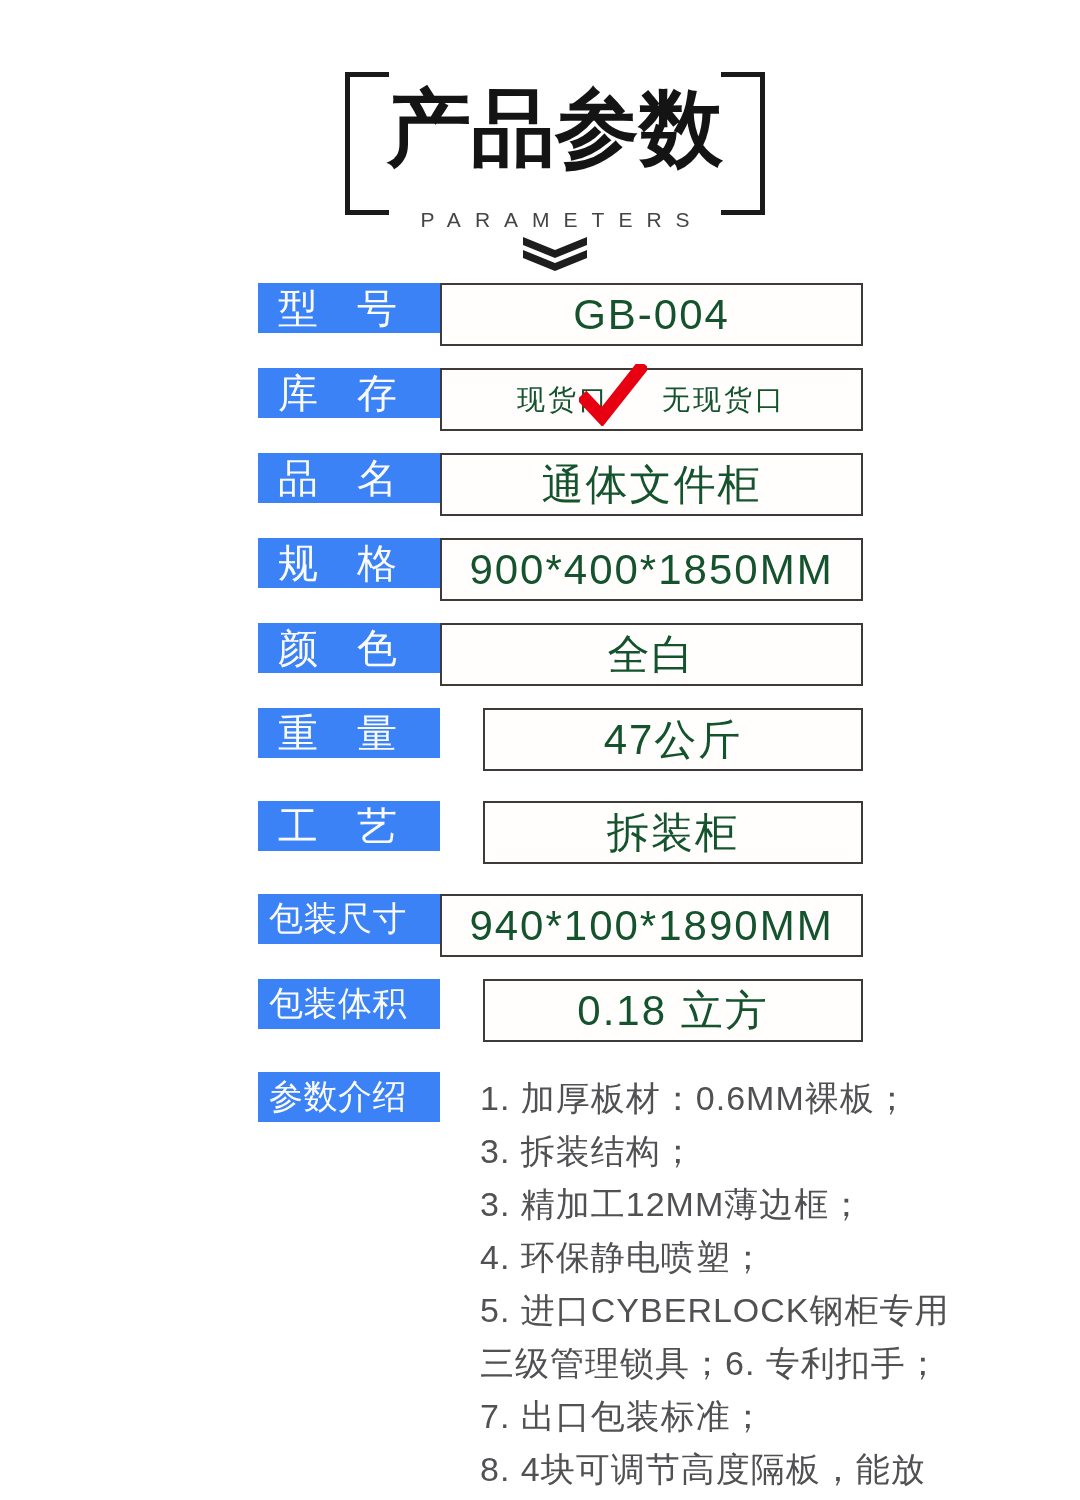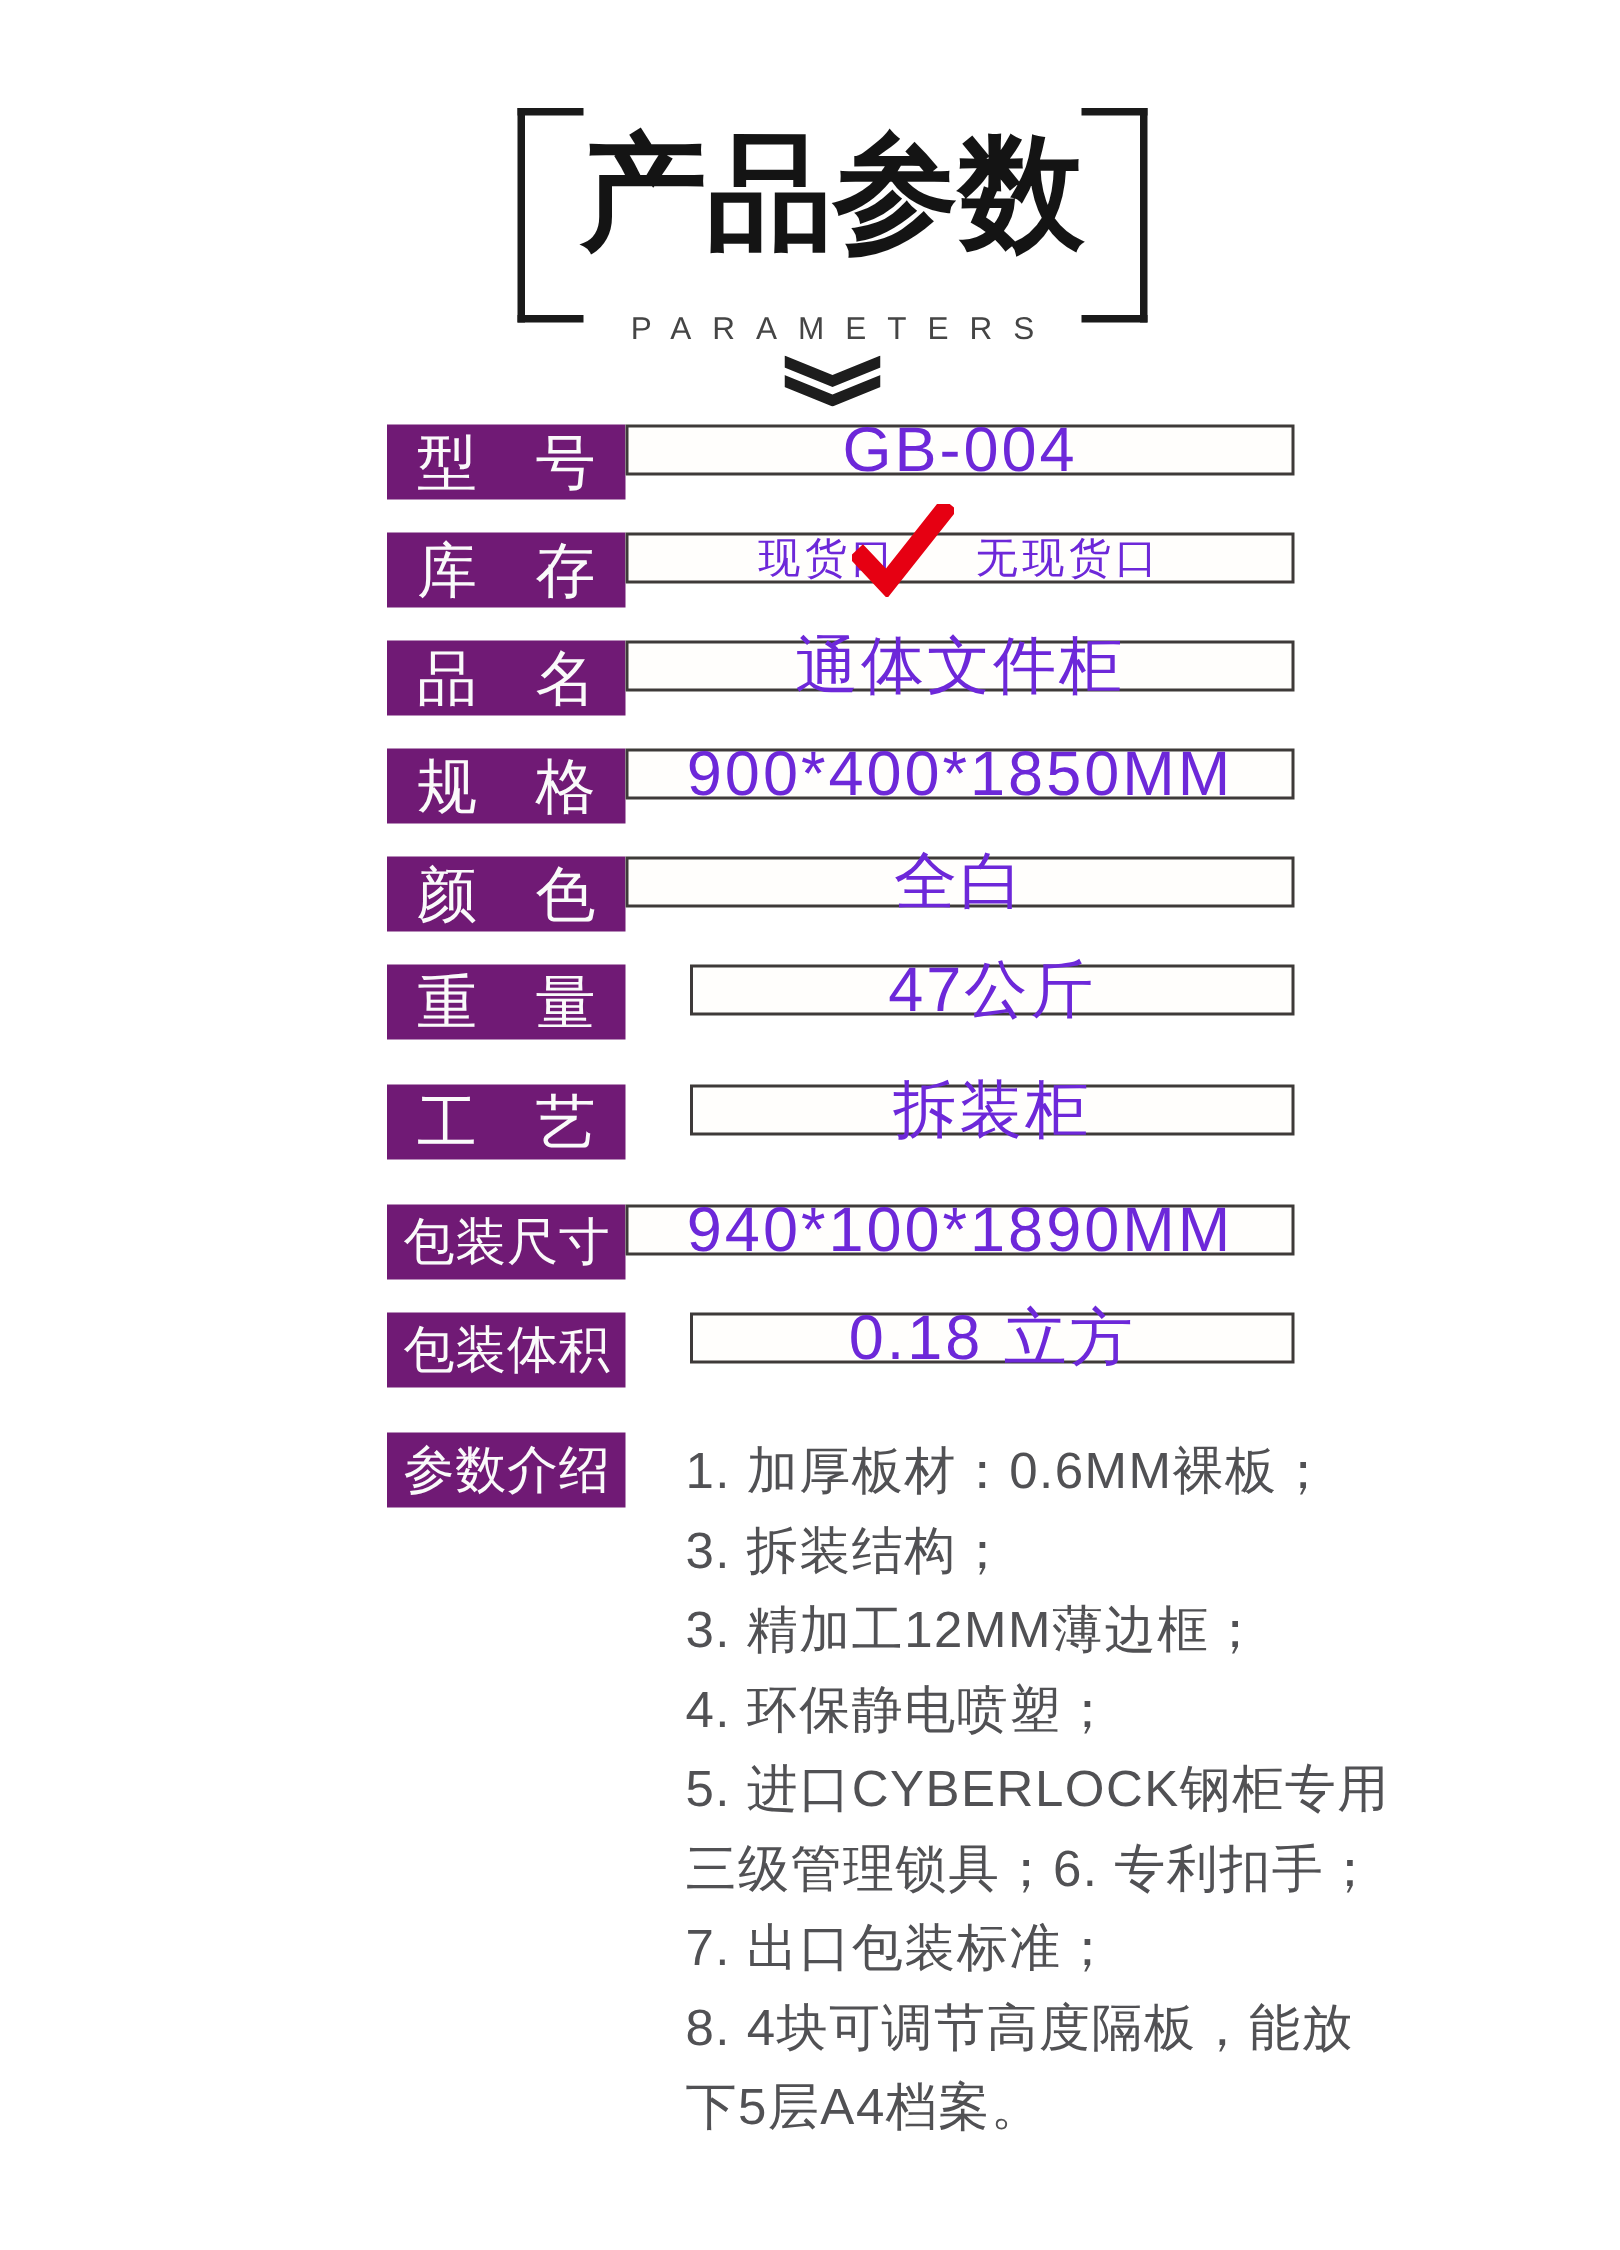--- a/index.html
+++ b/index.html
@@ -28,36 +28,36 @@
     color: #454545; white-space: nowrap;
   }
   .chevron { display: block; margin: 22px auto 0; }
 
   
   .table { position: absolute; left: 258px; top: 283px; width: 605px; }
   .row { display: flex; margin-bottom: 22px; }
   .row.mb-lg { margin-bottom: 30px; gap: 43px; }
 
   .cell.label {
-    width: 159px; height: 50px; flex: none;
-    background: #701a75; color: #fafafa;
+    width: 182px; height: 50px; flex: none;
+    background: #3b82f6; color: #fafafa;
     display: flex; align-items: center;
     overflow: hidden;
   }
   .label-text { display: block; white-space: nowrap; }
   .cell.label.two  { padding-left: 20px; }
   .cell.label.two  .label-text { font-size: 40px; letter-spacing: 39px; }
   .cell.label.four { padding-left: 11px; }
   .cell.label.four .label-text { font-size: 34px; letter-spacing: 0.5px; }
 
   .cell.value {
-    flex: 1; height: 34px;
+    flex: 1; height: 63px;
     border: 2px solid #3e3a39; background: #fffefc;
     display: flex; align-items: center; justify-content: center;
-    font-size: 42px; color: #6d28d9; letter-spacing: 2px;
+    font-size: 42px; color: #14532d; letter-spacing: 2px;
     white-space: nowrap;
   }
 
   
   .cell.value.stock { font-size: 28px; letter-spacing: 3px; gap: 52px; }
   .opt { position: relative; display: inline-block; }
   .check {
     position: absolute; left: 62px; top: -17px;
     width: 68px; height: 62px; pointer-events: none;
   }

